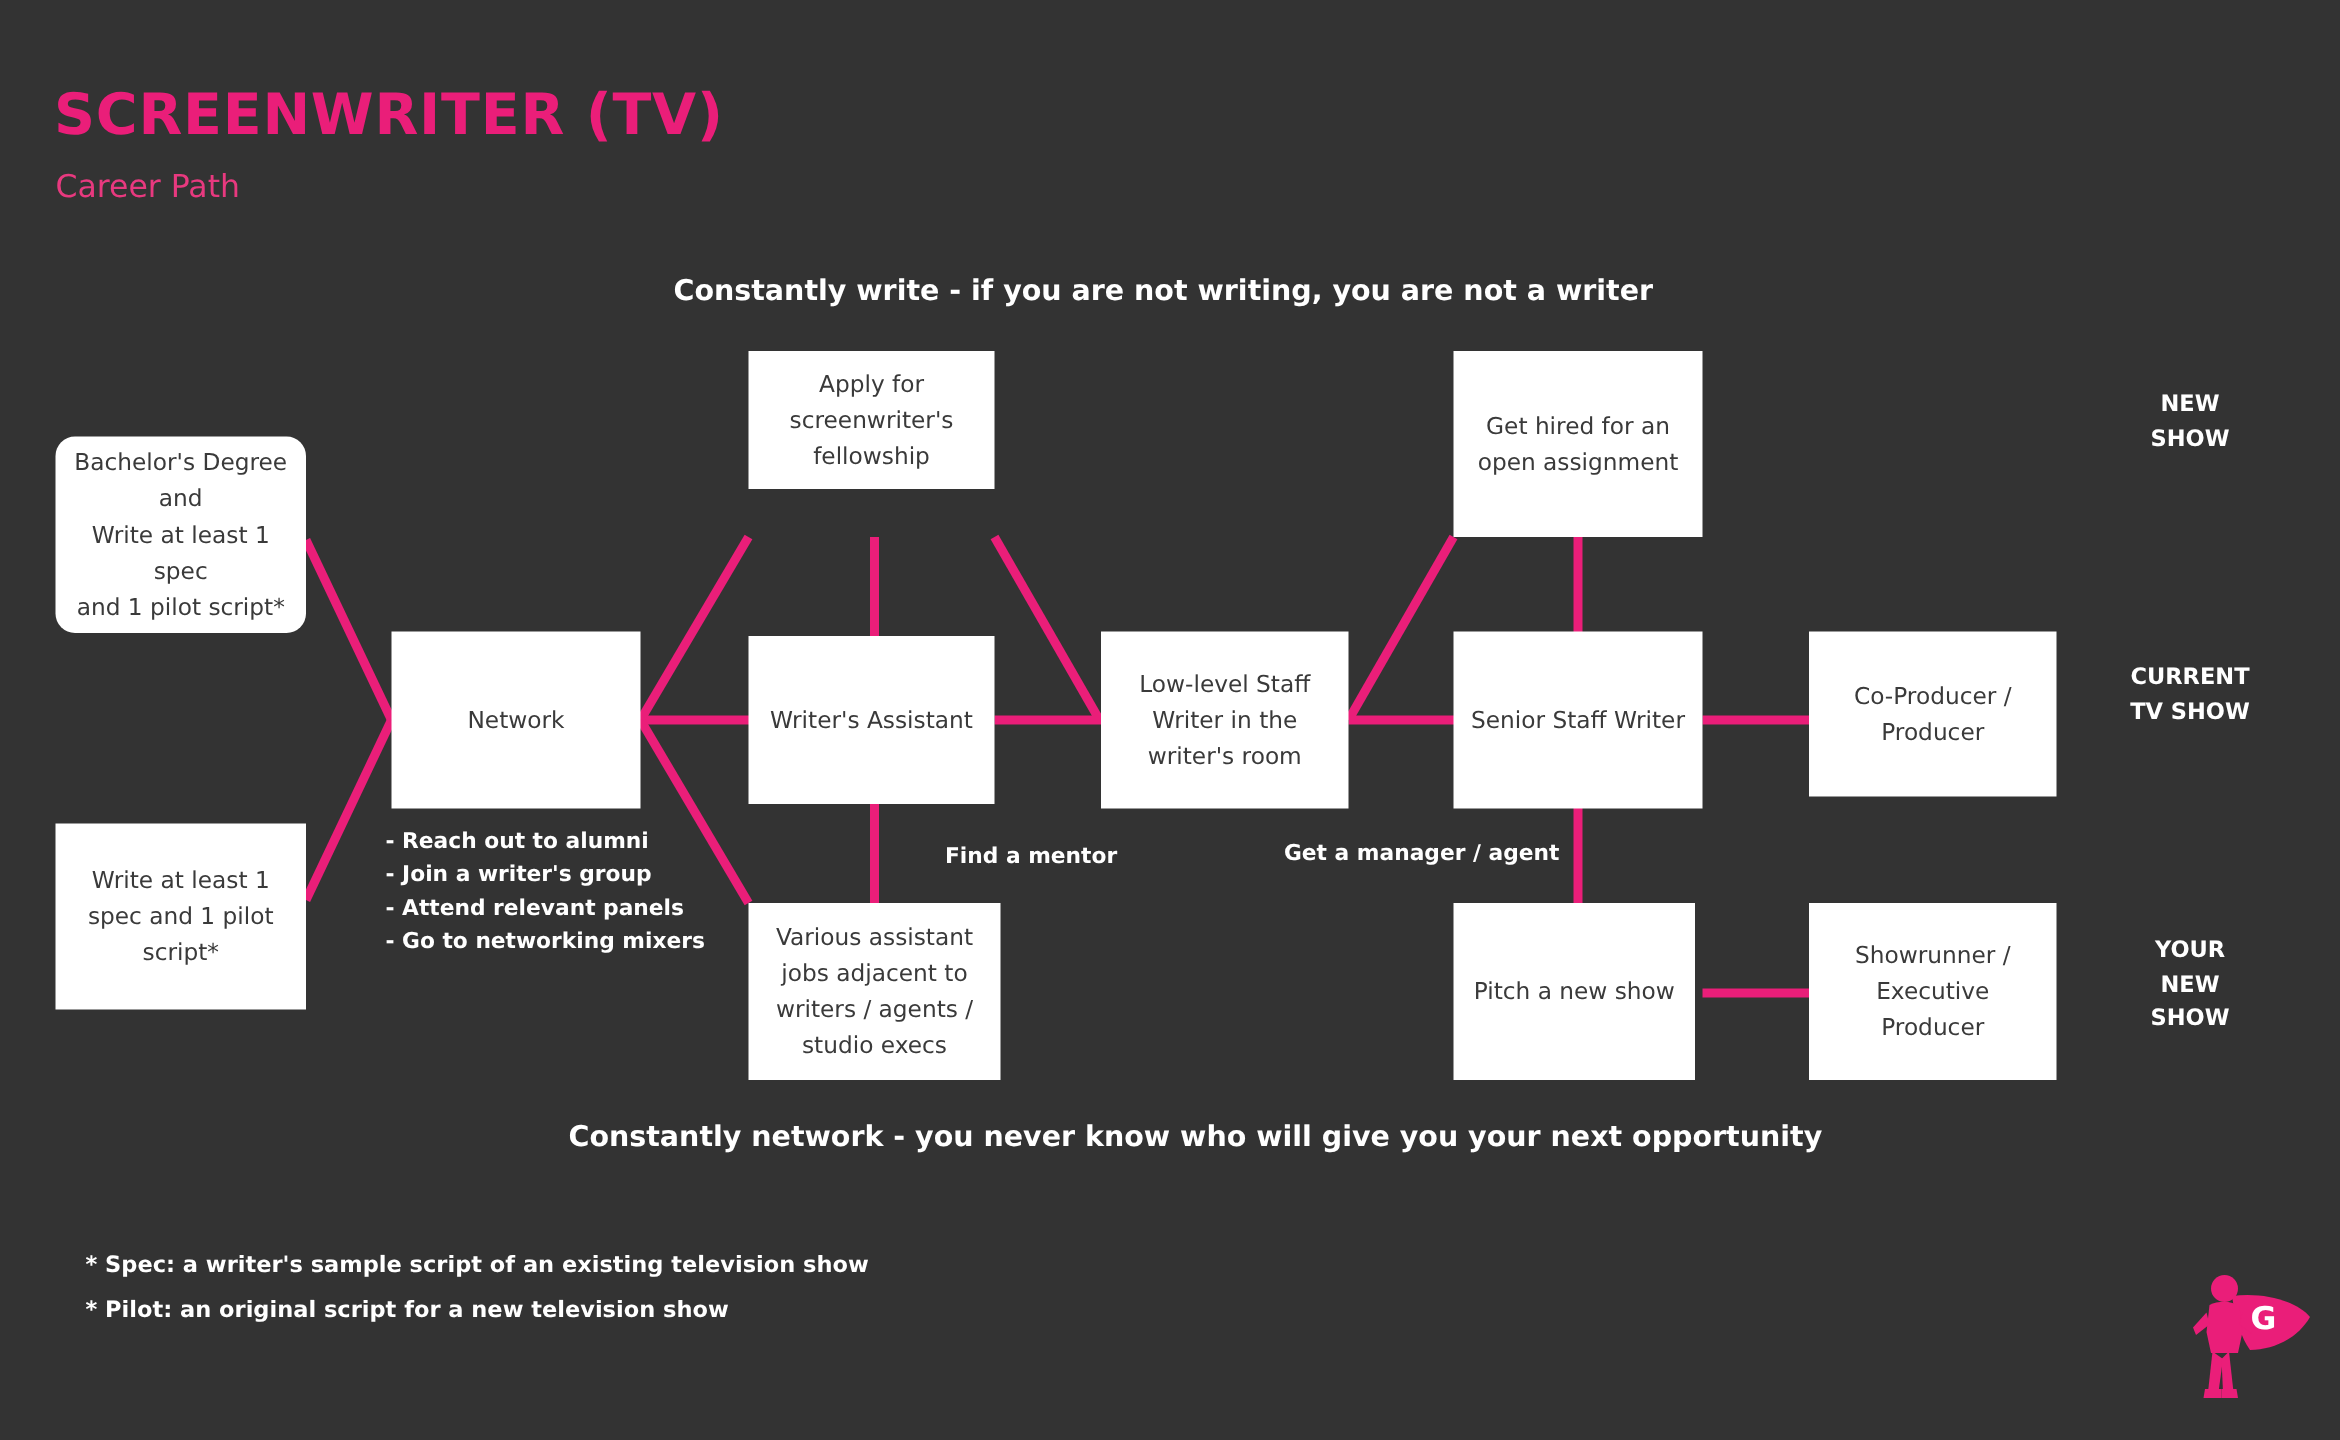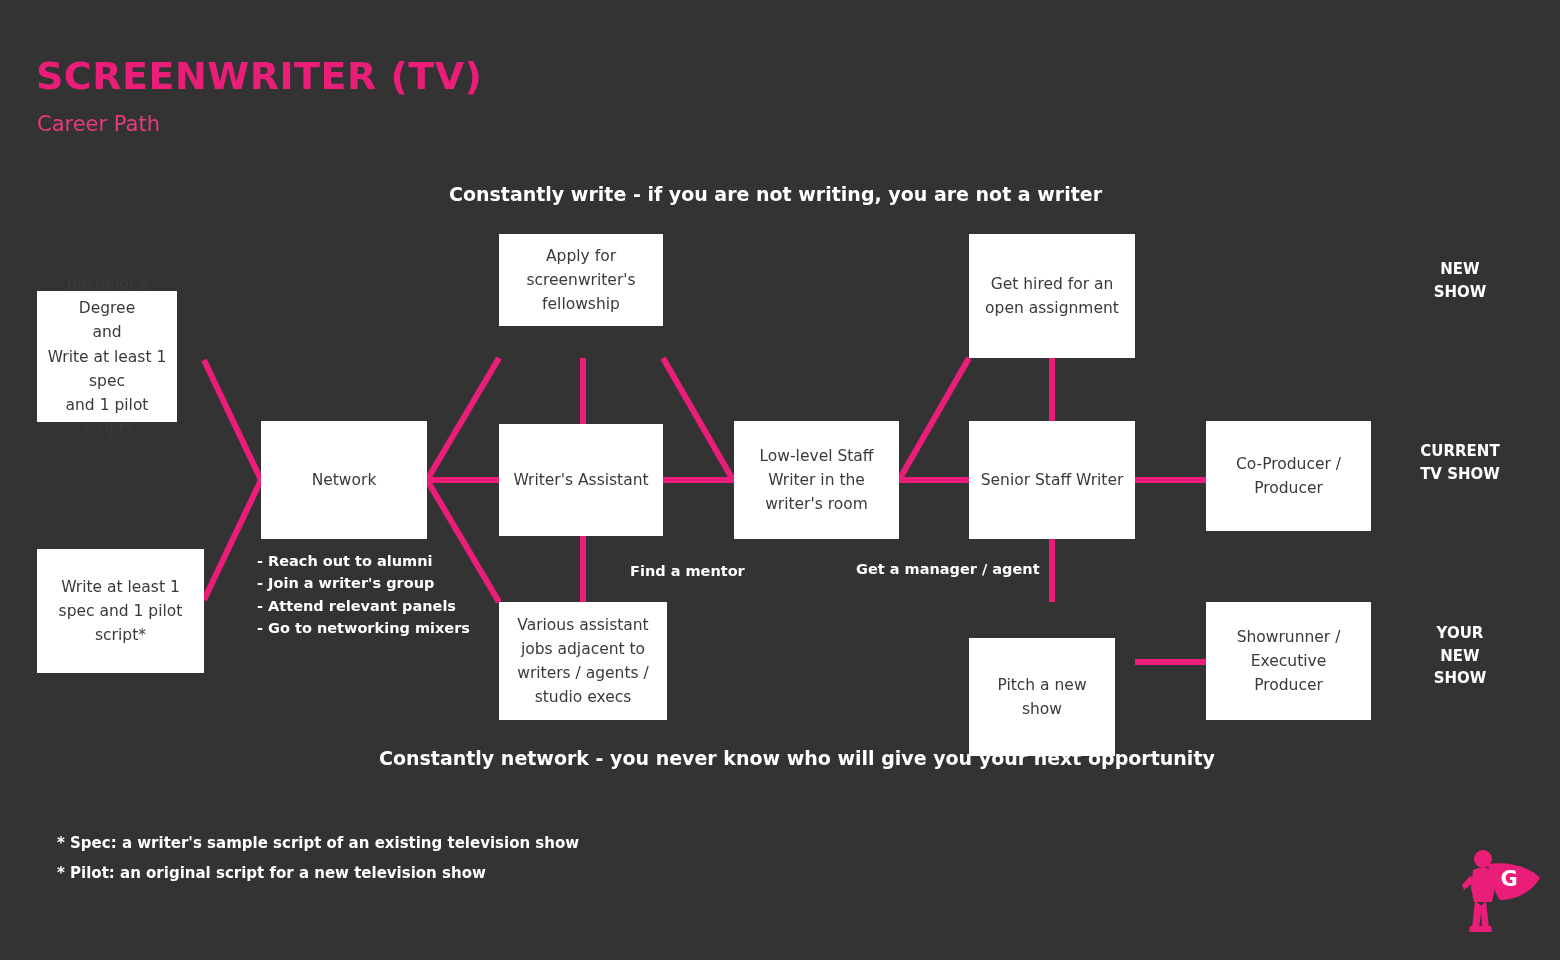--- a/index.html
+++ b/index.html
@@ -175,21 +175,21 @@
       <line x1="1135" y1="662" x2="1206" y2="662"></line>
     </g>
   </svg>
 
   <div id="title">SCREENWRITER (TV)</div>
   <div id="subtitle">Career Path</div>
 
   <div class="banner" id="banner-top">Constantly write - if you are not writing, you are not a writer</div>
   <div class="banner" id="banner-bottom">Constantly network - you never know who will give you your next opportunity</div>
 
-  <div class="node" style="left:37px; top:291px; width:140px; height:131px;">
+  <div class="node" style="left:37px; top:291px; width:167px; height:131px;border-radius:13px;">
     <div>
       <span class="line">Bachelor's Degree</span>
       <span class="line">and</span>
       <span class="line">Write at least 1 spec</span>
       <span class="line">and 1 pilot script*</span>
     </div>
   </div>
 
   <div class="node" style="left:37px; top:549px; width:167px; height:124px;">
     <div>
@@ -242,21 +242,21 @@
       <span class="line">open assignment</span>
     </div>
   </div>
 
   <div class="node" style="left:969px; top:421px; width:166px; height:118px;">
     <div>
       <span class="line">Senior Staff Writer</span>
     </div>
   </div>
 
-  <div class="node" style="left:969px; top:638px; width:146px; height:118px;">
+  <div class="node" style="left:969px; top:602px; width:161px; height:118px;">
     <div>
       <span class="line">Pitch a new show</span>
     </div>
   </div>
 
   <div class="node" style="left:1206px; top:421px; width:165px; height:110px;">
     <div>
       <span class="line">Co-Producer /</span>
       <span class="line">Producer</span>
     </div>

